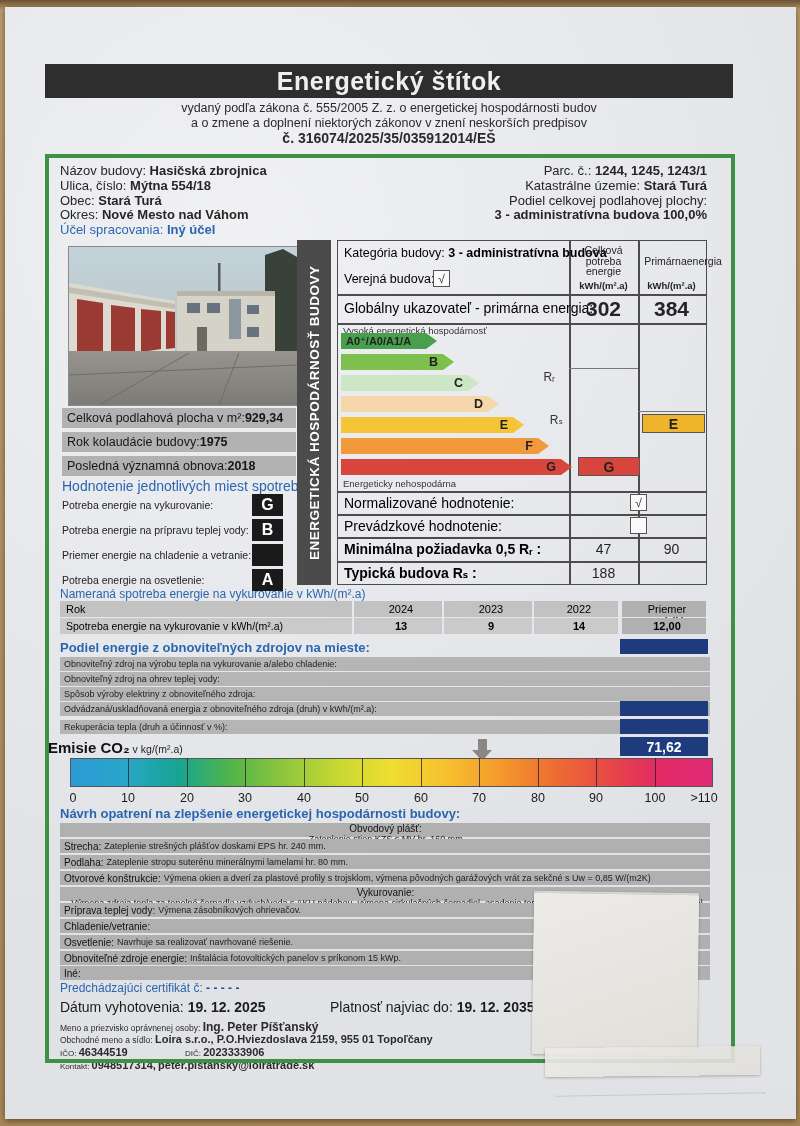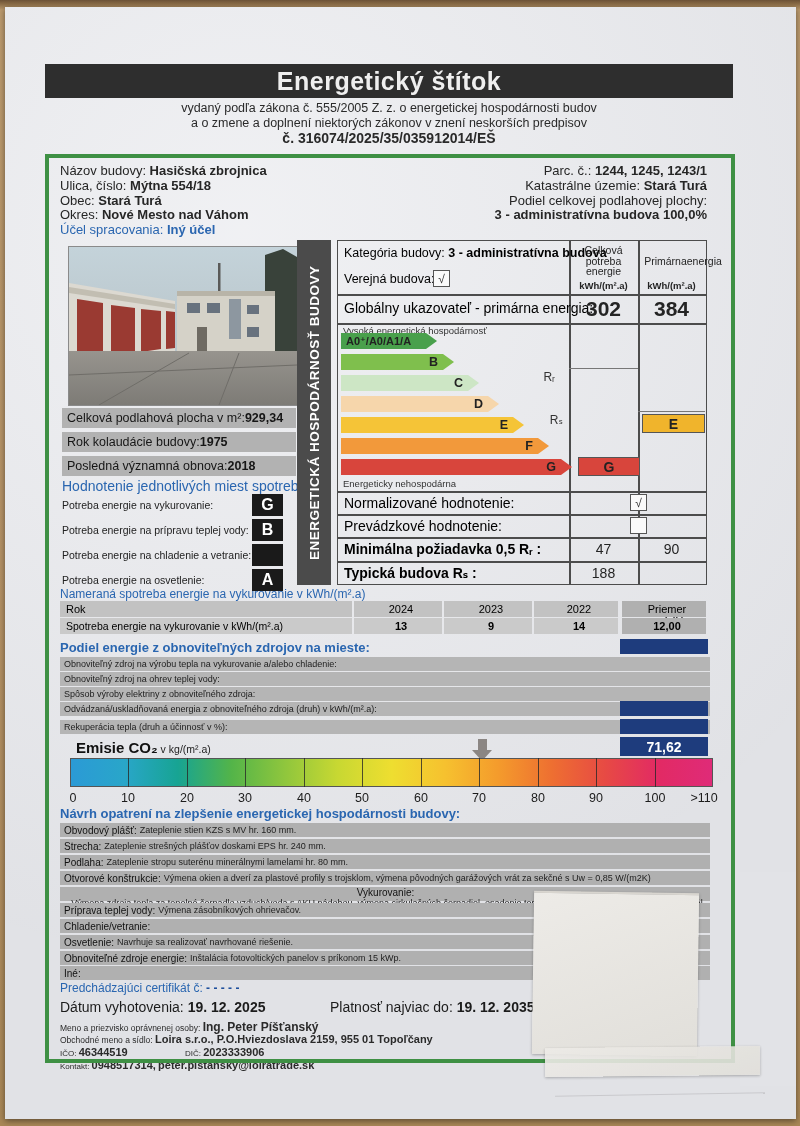--- a/index.html
+++ b/index.html
@@ -133,21 +133,21 @@
   <div class="a gbar" style="top:456px;">
       <span>Posledná významná obnova: </span>
       <span class="b">2018</span>
     </div>
   <div class="a blue" style="left:62px;top:478px;font-size:14px;">Hodnotenie jednotlivých miest spotreby</div>
 
   <div class="a rat-label" style="top:499px;">Potreba energie na vykurovanie:</div>
   <div class="a rat-badge" style="top: 494px; background-color: rgb(26, 26, 26);">G</div>
   <div class="a rat-label" style="top:524px;">Potreba energie na prípravu teplej vody:</div>
   <div class="a rat-badge" style="top: 519px; background-color: rgb(26, 26, 26);">B</div>
-  <div class="a rat-label" style="top:549px;">Potreba energie na chladenie a vetranie:</div>
+  <div class="a rat-label" style="top:549px;">Priemer energie na chladenie a vetranie:</div>
   <div class="a rat-badge" style="top: 544px; background-color: rgb(26, 26, 26);"></div>
   <div class="a rat-label" style="top:574px;">Potreba energie na osvetlenie:</div>
   <div class="a rat-badge" style="top: 569px; background-color: rgb(26, 26, 26);">A</div>
 
   <div class="a banner" style="background-color: rgb(75, 75, 75);">ENERGETICKÁ HOSPODÁRNOSŤ BUDOVY</div>
 
   <div class="a tbl">
     <div class="vline" style="left:231px;"></div>
     <div class="vline" style="left:300px;"></div>
     <div class="hline" style="top:53px;"></div>
@@ -238,21 +238,21 @@
 
   <div class="a blue b" style="left:60px;top:640px;font-size:13px;">Podiel energie z obnoviteľných zdrojov na mieste:</div>
   <div class="a navybox" style="left: 620px; top: 639px; background-color: rgb(30, 60, 125);"></div>
   <div class="a renrow" style="top:657px;">Obnoviteľný zdroj na výrobu tepla na vykurovanie a/alebo chladenie:</div>
   <div class="a renrow" style="top:687px;">Spôsob výroby elektriny z obnoviteľného zdroja:</div>
   <div class="a renrow" style="top:672px;">Obnoviteľný zdroj na ohrev teplej vody:</div>
   <div class="a renrow" style="top:702px;">Odvádzaná/uskladňovaná energia z obnoviteľného zdroja (druh) v kWh/(m².a):</div>
   <div class="a navybox" style="left: 620px; top: 701px; background-color: rgb(30, 60, 125);"></div>
   <div class="a renrow" style="top:720px;">Rekuperácia tepla (druh a účinnosť v %):</div>
   <div class="a navybox" style="left: 620px; top: 719px; background-color: rgb(30, 60, 125);"></div>
-  <div class="a" style="left:76px;top:739px;">
+  <div class="a" style="left:48px;top:739px;">
     <span class="b" style="font-size:15px;color:#111;">Emisie CO₂</span><span style="font-size:10.5px;color:#222;"> v kg/(m².a)</span>
   </div>
   <div class="a navybox" style="left: 620px; top: 737px; height: 19px; font-size: 14px; background-color: rgb(30, 60, 125);">71,62</div>
 
   <div class="a" style="left:472px;top:739px;width:21px;height:21px;">
     <div style="position:absolute;left:6px;top:0;width:9px;height:11px;background:#8b8683;"></div>
     <div style="position:absolute;left:0;top:11px;width:0;height:0;border-left:10.5px solid transparent;border-right:10.5px solid transparent;border-top:11px solid #8b8683;"></div>
   </div>
 
   <div class="a" style="left:70px;top:758px;width:643px;height:48px;">
@@ -275,21 +275,21 @@
     <span class="tick" style="left:292px;">50</span>
     <span class="tick" style="left:351px;">60</span>
     <span class="tick" style="left:409px;">70</span>
     <span class="tick" style="left:468px;">80</span>
     <span class="tick" style="left:526px;">90</span>
     <span class="tick" style="left:585px;">100</span>
     <span class="tick" style="left:634px;">&gt;110</span>
   </div>
 
   <div class="a blue b" style="left:60px;top:806px;font-size:13px;">Návrh opatrení na zlepšenie energetickej hospodárnosti budovy:</div>
-  <div class="a msrow" style="top:823px;">
+  <div class="a msrow" style="top:823px;flex-direction:column;">
       <span class="msname">Obvodový plášť:</span>
       <span>Zateplenie stien KZS s MV hr. 160 mm.</span>
     </div>
   <div class="a msrow" style="top:839px;">
       <span class="msname">Strecha:</span>
       <span>Zateplenie strešných plášťov doskami EPS hr. 240 mm.</span>
     </div>
   <div class="a msrow" style="top:855px;">
       <span class="msname">Podlaha:</span>
       <span>Zateplenie stropu suterénu minerálnymi lamelami hr. 80 mm.</span>

